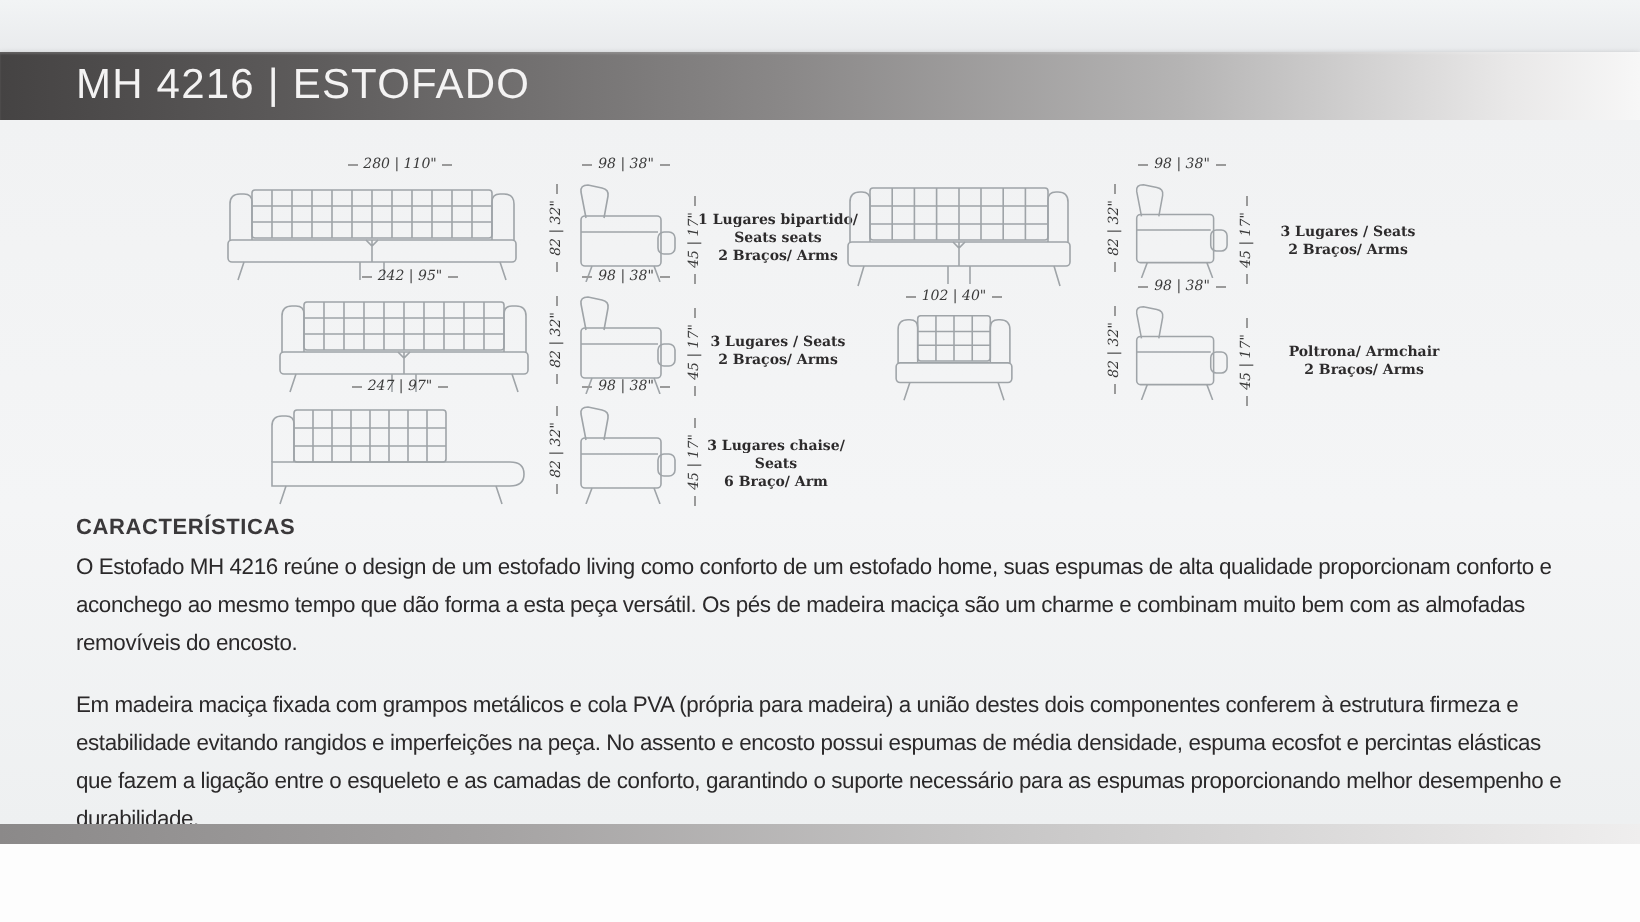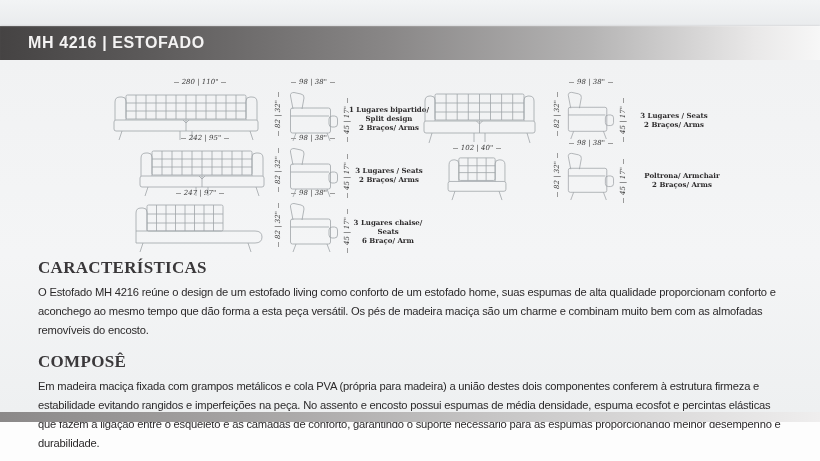--- a/index.html
+++ b/index.html
@@ -4,21 +4,21 @@
 <style>
   html,body{margin:0;padding:0;}
   .page{position:relative;width:820px;height:461px;background:#fdfdfd;overflow:hidden;
         font-family:"Liberation Sans",sans-serif;}
   .top-strip{position:absolute;left:0;top:0;width:820px;height:26px;
         background:linear-gradient(180deg,#f2f4f5,#e9ebed);}
   .header-bar{position:absolute;left:0;top:26px;width:820px;height:34px;
         background:linear-gradient(90deg,#454343 0%,#5c5a5a 18%,#8a8888 48%,#b5b4b4 72%,#e9e8e8 92%,#f7f7f7 100%);
         box-shadow:0 1px 3px rgba(0,0,0,.28), inset 0 1px 1px rgba(255,255,255,.15);
         display:flex;align-items:center;}
-  .header-title{margin-left:28px;color:#f4f3f3;font-size:16px;letter-spacing:.6px;font-weight:700;}
+  .header-title{margin-left:38px;color:#f4f3f3;font-size:21px;letter-spacing:.6px;font-weight:400;}
   .content-bg{position:absolute;left:0;top:60px;width:820px;height:352px;
         background:linear-gradient(180deg,#f1f2f3 0%,#f4f5f6 55%,#eef0f1 100%);}
   .bottom-bar{position:absolute;left:0;top:412px;width:820px;height:10px;
         background:linear-gradient(90deg,#8b8989 0%,#a5a3a3 30%,#c6c5c5 60%,#efeeee 100%);}
 
   
   .draw{position:absolute;}
   .draw svg{display:block;}
 
   
@@ -26,21 +26,21 @@
         font-family:"DejaVu Serif",serif;font-style:italic;font-size:7px;color:#3a3a3a;white-space:nowrap;}
   .tick{display:inline-block;width:5px;height:0;border-top:1px solid #9a9a9a;}
   .vdim{transform:rotate(-90deg);}
 
   
   .spec-label{position:absolute;text-align:center;font-family:"DejaVu Serif",serif;
         font-weight:bold;font-size:7px;line-height:9px;color:#2d2b2c;}
 
   
   .text-area{position:absolute;left:38px;top:258px;width:748px;color:#2b292a;}
-  .text-area h3{margin:0 0 5px 0;font-size:17px;font-weight:bold;color:#3a383a;letter-spacing:.3px;font-family:Liberation Serif, serif;}
+  .text-area h3{margin:0 0 5px 0;font-size:11px;font-weight:bold;color:#3a383a;letter-spacing:.3px;}
   .text-area p{margin:0 0 12px 0;font-size:11.2px;line-height:19px;letter-spacing:-.2px;}
 </style>
 </head>
 <body>
 
 <div class="page">
   <div class="top-strip"></div>
 
   <div class="header-bar">
     <span class="header-title">MH 4216 | ESTOFADO</span>
@@ -84,21 +84,21 @@
     <span>82 | 32"</span>
     <span class="tick"></span>
   </div>
   <div class="vdim" style="left:323px;top:116px;width:48px">
     <span class="tick"></span>
     <span>45 | 17"</span>
     <span class="tick"></span>
   </div>
   <div class="spec-label" style="left:343px;top:105px;width:92px">
     <div>1 Lugares bipartido/</div>
-    <div>Split design</div>
+    <div>Seats seats</div>
     <div>2 Braços/ Arms</div>
   </div>
 
   <div class="dim" style="left:150px;top:134px;width:110px">
     <span class="tick"></span>
     <span>242 | 95"</span>
     <span class="tick"></span>
   </div>
   <div class="draw" style="left:137px;top:145px">
     <svg width="130" height="53" viewBox="0 0 130 53" fill="none" stroke="#9fa4a8" stroke-width="0.8">
@@ -268,18 +268,17 @@
     <span class="tick"></span>
   </div>
   <div class="spec-label" style="left:634px;top:171px;width:96px">
     <div>Poltrona/ Armchair</div>
     <div>2 Braços/ Arms</div>
   </div>
 
   <div class="text-area">
     <h3>CARACTERÍSTICAS</h3>
     <p>O Estofado MH 4216 reúne o design de um estofado living como conforto de um estofado home, suas espumas de alta qualidade proporcionam conforto e aconchego ao mesmo tempo que dão forma a esta peça versátil. Os pés de madeira maciça são um charme e combinam muito bem com as almofadas removíveis do encosto.</p>
-    <h3>COMPOSÊ</h3>
     <p>Em madeira maciça fixada com grampos metálicos e cola PVA (própria para madeira) a união destes dois componentes conferem à estrutura firmeza e estabilidade evitando rangidos e imperfeições na peça. No assento e encosto possui espumas de média densidade, espuma ecosfot e percintas elásticas que fazem a ligação entre o esqueleto e as camadas de conforto, garantindo o suporte necessário para as espumas proporcionando melhor desempenho e durabilidade.</p>
   </div>
 
   <div class="bottom-bar"></div>
 </div>
 
 </body></html>

